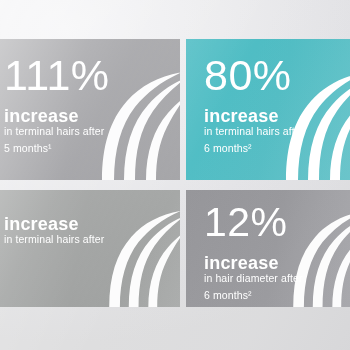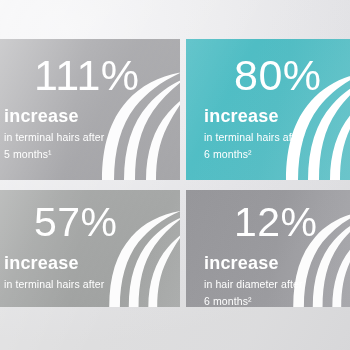--- a/index.html
+++ b/index.html
@@ -70,35 +70,34 @@
     padding: 16px 0 0 18px;
   }
 
   .stat-value {
     font-size: 43px;
     font-weight: 300;
     line-height: 0.95;
     letter-spacing: 0.5px;
     color: #ffffff;
     white-space: nowrap;
-    margin-left: 30px;
   }
 
   .stat-lead {
     margin-top: 11px;
     font-size: 18px;
     font-weight: 700;
     line-height: 1;
     letter-spacing: 0.2px;
     color: #ffffff;
     white-space: nowrap;
   }
 
   .stat-line {
-    margin-top: 7px;
+    margin-top: 1px;
     font-size: 10.5px;
     font-weight: 400;
     line-height: 1.05;
     letter-spacing: 0.1px;
     color: #ffffff;
     white-space: nowrap;
   }
   .stat-line.second { margin-top: 6px; }
 
   
@@ -163,21 +162,20 @@
         <svg viewBox="0 0 92 108" xmlns="http://www.w3.org/2000/svg">
           <path d="M8 108 C8 74 16 48 33 29 C47 13 66 4 88 0 C68 9 53 20 41 35 C27 53 20 78 20 108 Z"></path>
           <path d="M30 108 C30 76 38 51 54 33 C66 19 81 10 92 6 C79 16 68 26 59 39 C46 58 41 80 41 108 Z"></path>
           <path d="M52 108 C52 80 60 57 74 41 C81 33 87 28 92 24 C85 34 79 43 73 55 C65 71 62 88 62 108 Z"></path>
         </svg>
       </div>
     </div>
 
     <div class="panel bl">
       <div class="panel-inner">
-        <div class="stat-value">57%</div>
         <div class="stat-lead">increase</div>
         <div class="stat-line">in terminal hairs after</div>
       </div>
       <div class="hair-mark">
         <svg viewBox="0 0 92 108" xmlns="http://www.w3.org/2000/svg">
           <path d="M8 108 C8 74 16 48 33 29 C47 13 66 4 88 0 C68 9 53 20 41 35 C27 53 20 78 20 108 Z"></path>
           <path d="M30 108 C30 76 38 51 54 33 C66 19 81 10 92 6 C79 16 68 26 59 39 C46 58 41 80 41 108 Z"></path>
           <path d="M52 108 C52 80 60 57 74 41 C81 33 87 28 92 24 C85 34 79 43 73 55 C65 71 62 88 62 108 Z"></path>
         </svg>
       </div>

